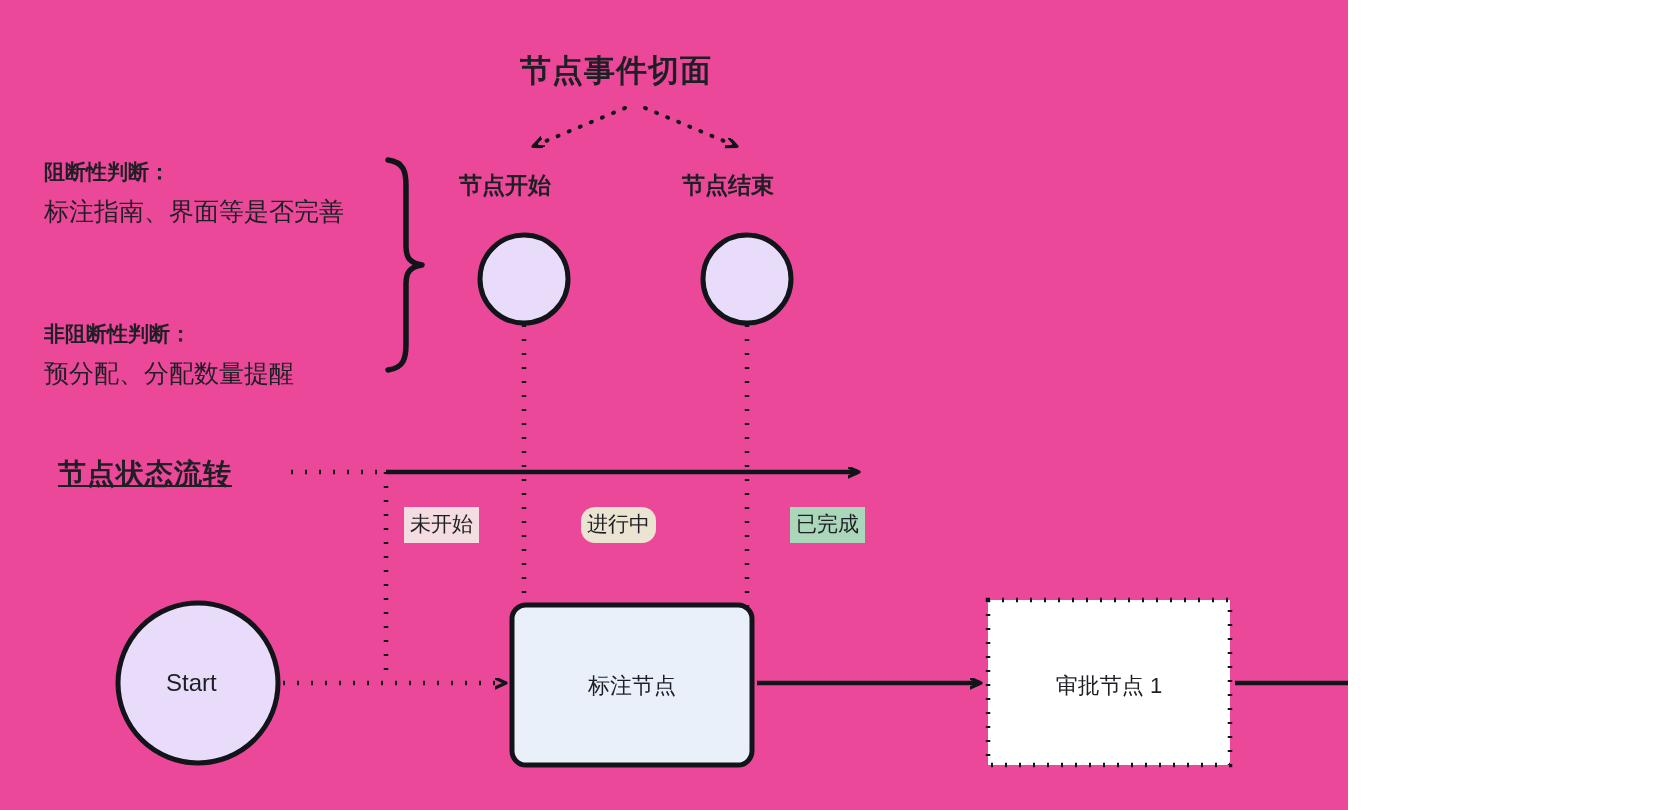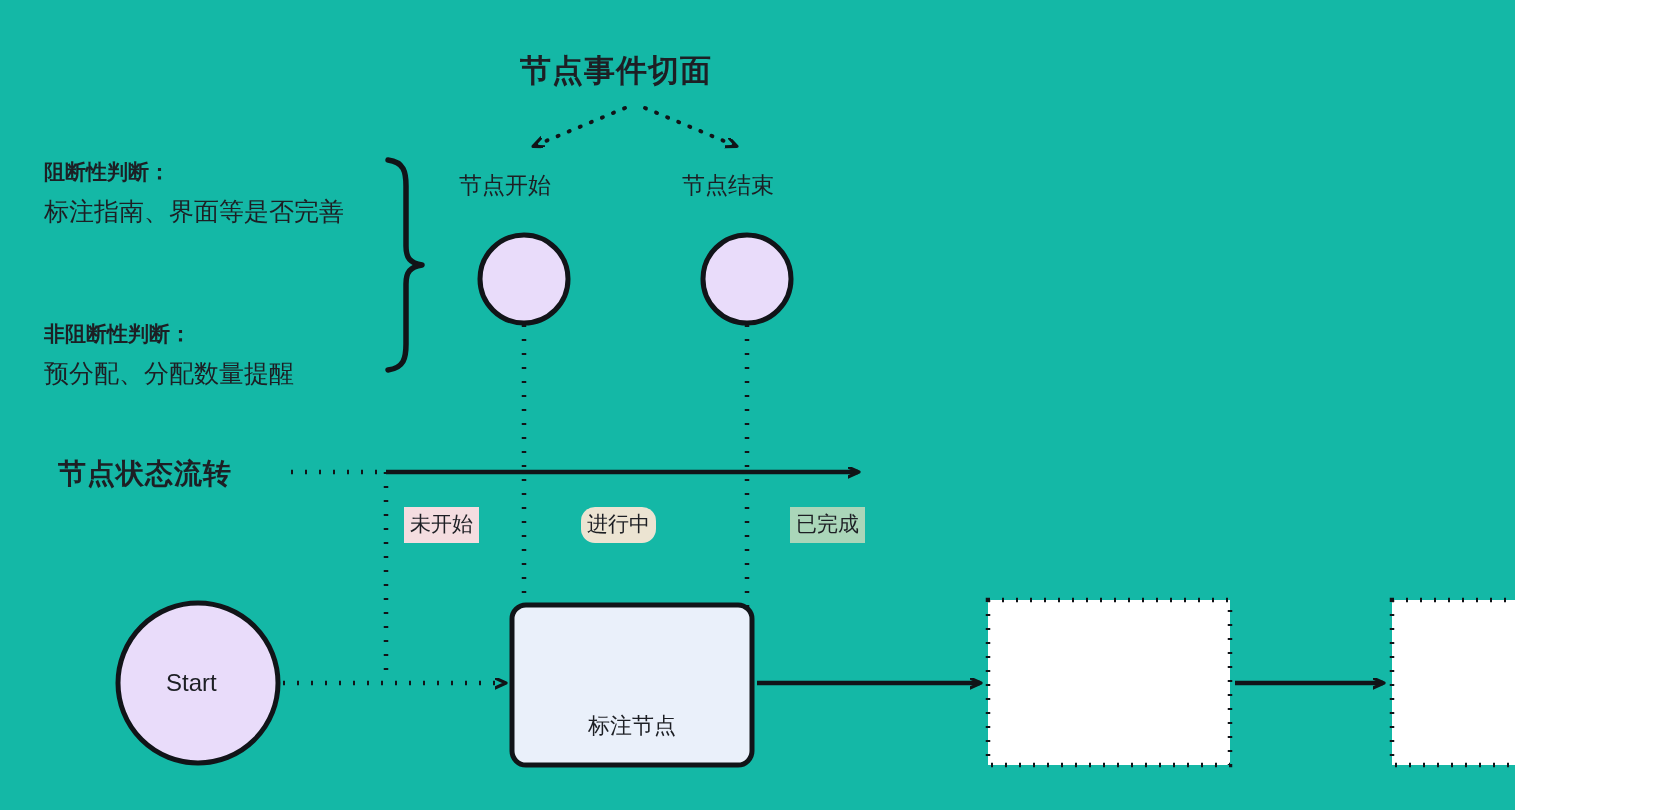--- a/index.html
+++ b/index.html
@@ -6,23 +6,23 @@
     margin: 0;
     padding: 0;
     background: #ffffff;
   }
   body {
     font-family: "Liberation Sans", "DejaVu Sans", sans-serif;
     color: #1d1f24;
   }
   #canvas {
     position: relative;
-    width: 1515px;
+    width: 1348px;
     height: 810px;
-    background: #14b8a6;
+    background: #ec4899;
     overflow: hidden;
   }
   svg.layer {
     position: absolute;
     top: 0;
     left: 0;
     width: 1680px;
     height: 810px;
     overflow: visible;
   }
@@ -31,21 +31,21 @@
     white-space: nowrap;
     line-height: 1.35;
   }
   .title-main {
     font-size: 31px;
     font-weight: bold;
     letter-spacing: 1px;
   }
   .evt-label {
     font-size: 23px;
-    font-weight: normal;
+    font-weight: bold;
   }
   .side-bold {
     font-size: 21px;
     font-weight: bold;
   }
   .side-reg {
     font-size: 25px;
     font-weight: normal;
   }
   .flow-title {
@@ -145,25 +145,26 @@
   <div class="txt evt-label" style="left:459px; top:170px;">节点开始</div>
 
   <div class="txt evt-label" style="left:682px; top:170px;">节点结束</div>
 
   <div class="txt side-bold" style="left:44px; top:158px;">阻断性判断：</div>
   <div class="txt side-reg" style="left:44px; top:195px;">标注指南、界面等是否完善</div>
 
   <div class="txt side-bold" style="left:44px; top:320px;">非阻断性判断：</div>
   <div class="txt side-reg" style="left:44px; top:357px;">预分配、分配数量提醒</div>
 
-  <div class="txt flow-title" style="left:58px; top:455px;">节点状态流转</div>
+  <div class="txt flow-title" style="left:58px; top:455px;text-decoration:underline;">节点状态流转</div>
 
   <div class="badge" style="left:404px; top:507px; background:#f4dde0;">未开始</div>
   <div class="badge" style="left:581px; top:507px; background:#ece4d2;border-radius:14px;">进行中</div>
   <div class="badge" style="left:790px; top:507px; background:#aad6b9;">已完成</div>
 
   <div class="start-text" style="left:166px; top:669px;">Start</div>
 
-  <div class="node-text" style="left:512px; top:671px; width:240px;margin-top:40px;">标注节点</div>
+  <div class="node-text" style="left:512px; top:671px; width:240px;">标注节点</div>
 
+  <div class="node-text" style="left:988px; top:671px; width:242px;">审批节点 1</div>
 
 
 </div>
 
 </body></html>

